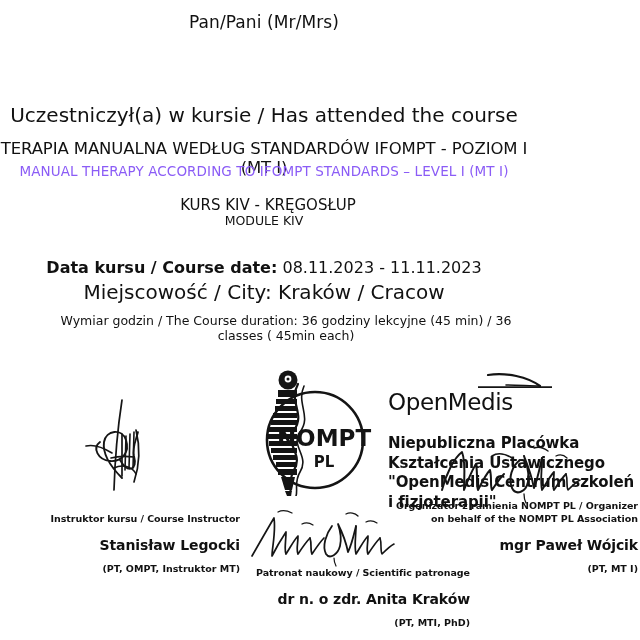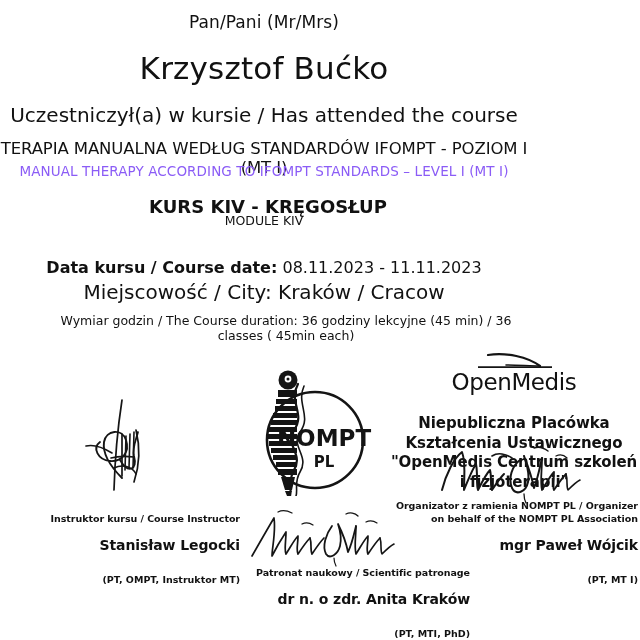--- a/index.html
+++ b/index.html
@@ -60,22 +60,22 @@
     position: absolute;
     top: 163px; left: 0; right: 0;
     font-size: 13.5px;
     font-weight: 400;
     color: #8b5cf6;
     letter-spacing: 0.1px;
   }
   .module-pl {
     position: absolute;
     top: 196px; left: 0; right: 0;
-    font-size: 18px;
-    font-weight: 700;
+    font-size: 15px;
+    font-weight: 400;
     margin-left: 8px;
   }
   .module-en {
     position: absolute;
     top: 213px; left: 0; right: 0;
     font-size: 12.5px;
     font-weight: 400;
   }
 
   
@@ -107,23 +107,23 @@
     top: 368px;
     width: 130px;
     height: 128px;
     text-align: right;
   }
 
   
   .openmedis-block {
     position: absolute;
     left: 388px;
-    top: 352px;
+    top: 372px;
     width: 252px;
-    text-align: center;
+    text-align: left;
   }
   .openmedis-swoosh {
     display: block;
     margin: 0 auto 1px auto;
   }
   .openmedis-word {
     font-size: 23px;
     font-weight: 400;
     letter-spacing: -0.4px;
     line-height: 1.05;
@@ -157,21 +157,21 @@
   }
   .credit .person {
     font-size: 14px;
     font-weight: 700;
     margin-top: 11px;
     letter-spacing: -0.1px;
   }
   .credit .quals {
     font-size: 9.5px;
     font-weight: 700;
-    margin-top: 21px;
+    margin-top: 10px;
   }
 
   .credit-instructor {
     left: 20px;
     top: 513px;
     width: 220px;
   }
   .credit-organizer {
     left: 390px;
     top: 500px;
@@ -183,21 +183,20 @@
     width: 290px;
   }
 </style>
 </head>
 <body>
 
 <div class="page">
 
   <div class="salutation ctr">Pan/Pani (Mr/Mrs)</div>
 
-  <div class="recipient-name ctr">Krzysztof Bućko</div>
 
   <div class="attended-line ctr">Uczestniczył(a) w kursie / Has attended the course</div>
 
   <div class="course-title-pl ctr">TERAPIA MANUALNA WEDŁUG STANDARDÓW IFOMPT - POZIOM I (MT I)</div>
 
   <div class="course-title-en ctr">MANUAL THERAPY ACCORDING TO IFOMPT STANDARDS – LEVEL I (MT I)</div>
 
   <div class="module-pl ctr">KURS KIV - KRĘGOSŁUP</div>
 
   <div class="module-en ctr">MODULE KIV</div>

